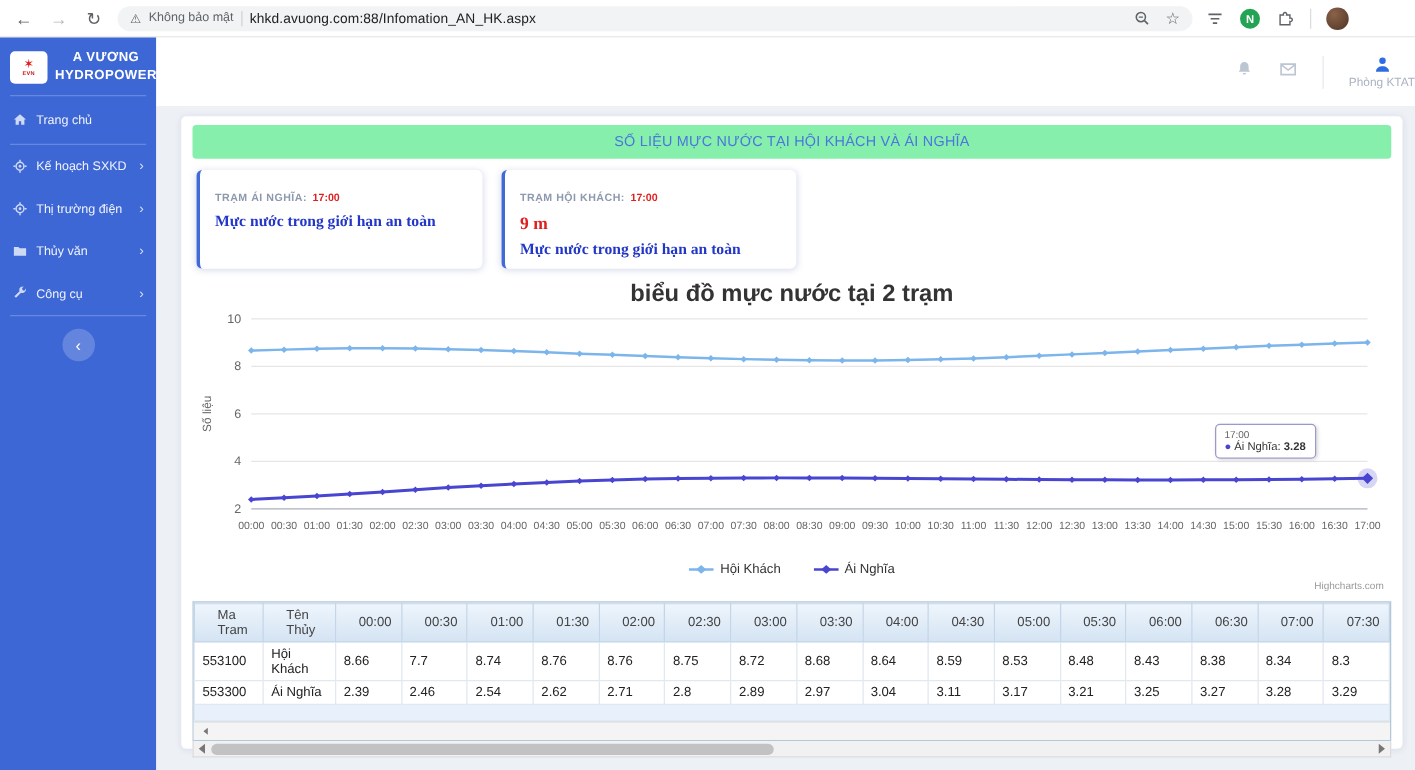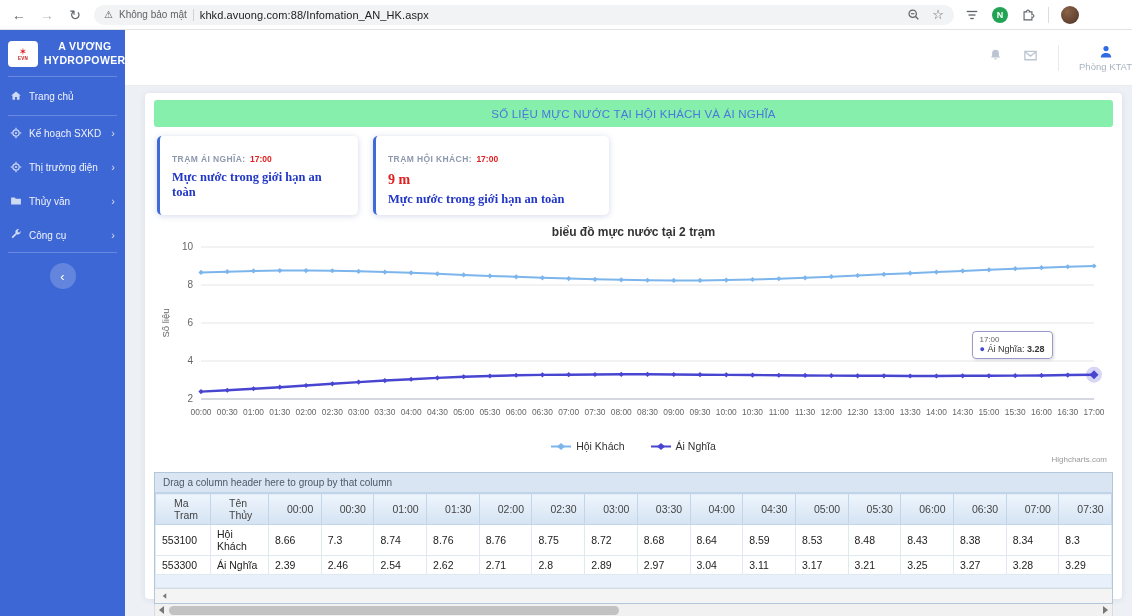--- a/index.html
+++ b/index.html
@@ -59,32 +59,32 @@
 
   .content { flex:1; background:#edf0f5; padding:7px 10px 0 20px; overflow:hidden; }
   .main-card { background:#fff; border-radius:4px; box-shadow:0 1px 6px rgba(40,60,120,.10);
     height:506px; padding:7px 9px 8px; }
 
   .page-title-bar { background:#86efac; border-radius:3px; height:27px; display:flex;
     align-items:center; justify-content:center; }
   .page-title { color:#4a77dd; font-size:11.5px; letter-spacing:.2px; }
 
   .stat-row { display:flex; gap:15px; margin:9px 0 10px 3px; }
-  .stat-card { width:201px; height:79px; background:#fff; border-left:3px solid #3f6ad8;
+  .stat-card { width:229px; height:79px; background:#fff; border-left:3px solid #3f6ad8;
     border-radius:5px; box-shadow:0 1px 6px rgba(60,80,160,.22); padding:12px 12px 0; }
   .stat-card.second { width:236px; }
   .stat-label { font-size:8.5px; letter-spacing:.4px; color:#8d99ad; font-weight:bold; }
   .stat-time { font-size:8.5px; color:#e02020; font-weight:bold; }
   .stat-value { font-family:"Liberation Serif", serif; font-weight:bold; color:#e02020;
     font-size:14px; margin-top:6px; }
   .stat-status { font-family:"Liberation Serif", serif; font-weight:bold; color:#2236c7;
     font-size:12.5px; margin-top:4px; }
 
   .chart-block { position:relative; }
-  .chart-title { text-align:center; font-size:12px; font-weight:bold; color:#333; margin:8px 0 0; }
+  .chart-title { text-align:center; font-size:19px; font-weight:bold; color:#333; margin:8px 0 0; }
   .chart-canvas { position:relative; width:950px; margin:0 auto; }
   .chart-tooltip { position:absolute; background:rgba(255,255,255,.97); border:1px solid #9a99c9;
     border-radius:4px; padding:3px 7px 4px; font-size:9px; color:#333;
     box-shadow:1px 1px 3px rgba(0,0,0,.15); white-space:nowrap; }
   .tt-time { color:#666; font-size:8px; }
   .legend-row { display:flex; justify-content:center; gap:26px; margin-top:1px; }
   .legend-item { display:flex; align-items:center; gap:5px; font-size:10.5px; color:#333; cursor:pointer; }
   .credit { text-align:right; font-size:8px; color:#999; padding-right:6px; margin-top:3px; }
 
   .grid-wrap { margin-top:8px; border:1px solid #b3c6da; }
@@ -409,21 +409,20 @@
                   <line x1="0" y1="4.5" x2="20" y2="4.5" stroke="#4845d1" stroke-width="2"></line>
                   <path d="M10 1 L14 4.5 L10 8 L6 4.5 Z" fill="#4845d1"></path>
                 </svg>
                 <span>Ái Nghĩa</span>
               </span>
             </div>
           <div class="credit">Highcharts.com</div>
         </div>
 
         <div class="grid-wrap">
-          <div class="group-panel">Drag a column header here to group by that column</div>
           <table class="grid" id="grid-table">
               <colgroup>
                 <col style="width: 55px;">
                 <col style="width: 58px;">
                 <col>
                 <col>
                 <col>
                 <col>
                 <col>
                 <col>
@@ -458,21 +457,21 @@
                   <th>06:30</th>
                   <th>07:00</th>
                   <th>07:30</th>
                 </tr>
               </thead>
               <tbody>
                 <tr>
                   <td>553100</td>
                   <td>Hội Khách</td>
                   <td>8.66</td>
-                  <td>7.3</td>
+                  <td>7.7</td>
                   <td>8.74</td>
                   <td>8.76</td>
                   <td>8.76</td>
                   <td>8.75</td>
                   <td>8.72</td>
                   <td>8.68</td>
                   <td>8.64</td>
                   <td>8.59</td>
                   <td>8.53</td>
                   <td>8.48</td>

